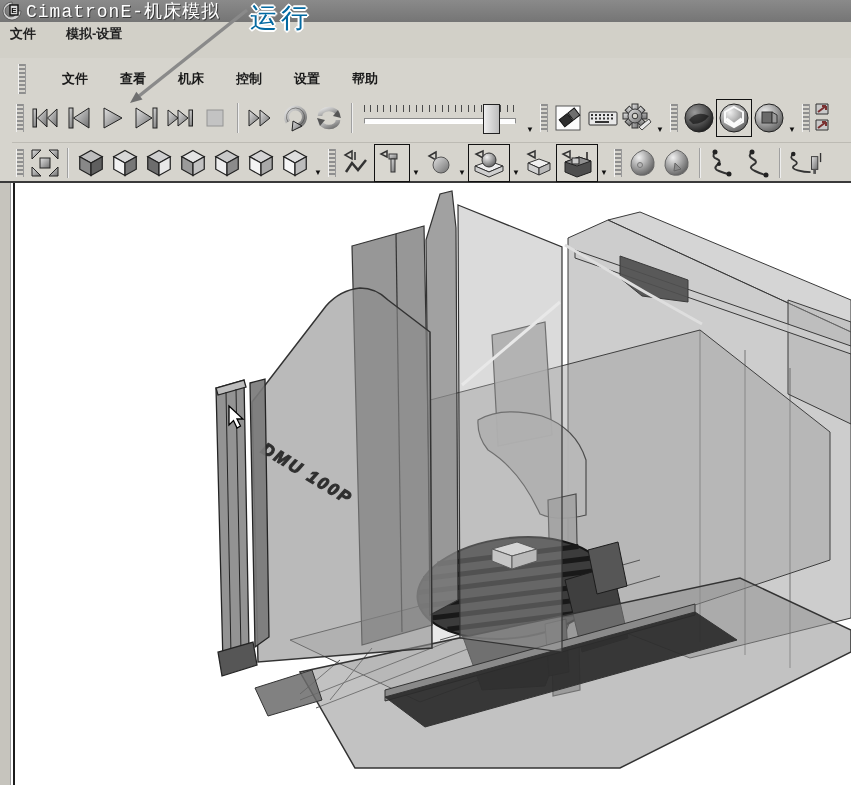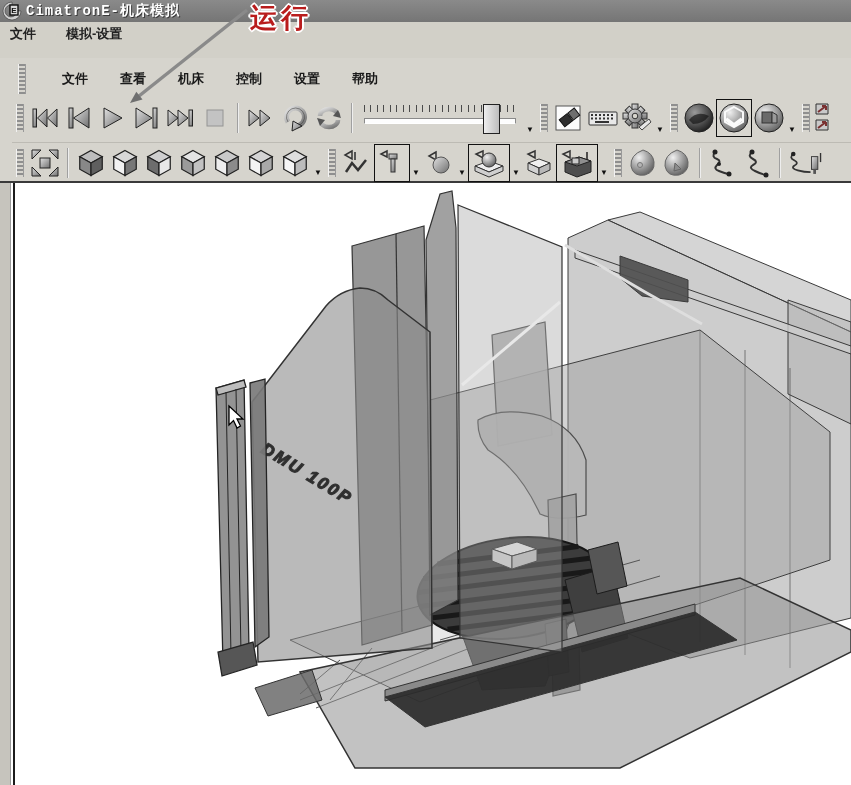--- a/index.html
+++ b/index.html
@@ -3,21 +3,21 @@
 <meta charset="utf-8">
 <style>
   html,body{margin:0;padding:0;background:#fff;}
   body{font-family:"Liberation Sans","DejaVu Sans",sans-serif;-webkit-font-smoothing:none;}
   #win{position:relative;width:851px;height:785px;overflow:hidden;background:#fff;}
 
   
   .titlebar{position:absolute;left:0;top:0;width:851px;height:22px;
     background:linear-gradient(to bottom,#8a8a8a,#757575);
     display:flex;align-items:center;gap:4px;padding-left:2px;box-sizing:border-box;}
-  .titlebar .ttl{color:#fff;font-weight:bold;font-size:14px;letter-spacing:1px;
+  .titlebar .ttl{color:#fff;font-weight:normal;font-size:18px;letter-spacing:1px;
     text-shadow:1px 1px 0 #3a3a3a;font-family:"Liberation Mono","DejaVu Sans Mono",monospace;}
   .logo{width:20px;height:20px;position:relative;flex:0 0 auto;}
 
   
   .menubar1{position:absolute;left:0;top:22px;width:851px;height:24px;background:#d2d0c8;
     display:flex;align-items:center;gap:26px;padding-left:8px;font-size:13px;color:#222;}
   .mstrip{position:absolute;left:0;top:46px;width:851px;height:12px;background:#d2d0c8;border-bottom:2px solid #4a4a4a;}
   .tbzone{position:absolute;left:0;top:58px;width:851px;height:125px;background:#d6d4cd;border-bottom:2px solid #3a3a3a;box-sizing:border-box;}
   .menubar2{position:absolute;left:14px;top:8px;height:26px;display:flex;align-items:center;gap:28px;font-size:13px;color:#1a1a1a;}
   .menu-item{cursor:default;padding:2px 2px;font-weight:bold;}
@@ -40,21 +40,21 @@
   .track{position:absolute;left:2px;top:17px;width:150px;height:4px;background:#fdfdfd;border:1px solid #8a8a8a;border-bottom-color:#fff;}
   .thumb{position:absolute;top:3px;width:15px;height:28px;background:linear-gradient(to right,#eee,#bdbdbd);border:1px solid #222;}
 
   
   .viewport{position:absolute;left:0;top:183px;width:851px;height:602px;background:#fff;}
   .vp-strip{position:absolute;left:0;top:0;width:10px;height:602px;background:#c6c4bd;border-right:1px solid #9a9a9a;}
   .vp-line{position:absolute;left:13px;top:0;width:2px;height:602px;background:#1c1c1c;}
   .scene{position:absolute;left:0;top:0;}
 
   
-  .anno{position:absolute;left:250px;top:0px;font-size:27px;font-weight:bold;color:#b91c1c;letter-spacing:4px;
+  .anno{position:absolute;left:250px;top:0px;font-size:27px;font-weight:normal;color:#0369a1;letter-spacing:4px;
     text-shadow:-2px 0 #fff,2px 0 #fff,0 -2px #fff,0 2px #fff,-1px -1px #fff,1px 1px #fff,-1px 1px #fff,1px -1px #fff;z-index:30;}
   .anno-arrow{position:absolute;left:0;top:0;z-index:29;pointer-events:none;}
 </style>
 </head>
 <body>
 
 <div id="win">
 
   <svg width="0" height="0" style="position:absolute">
     <defs>

